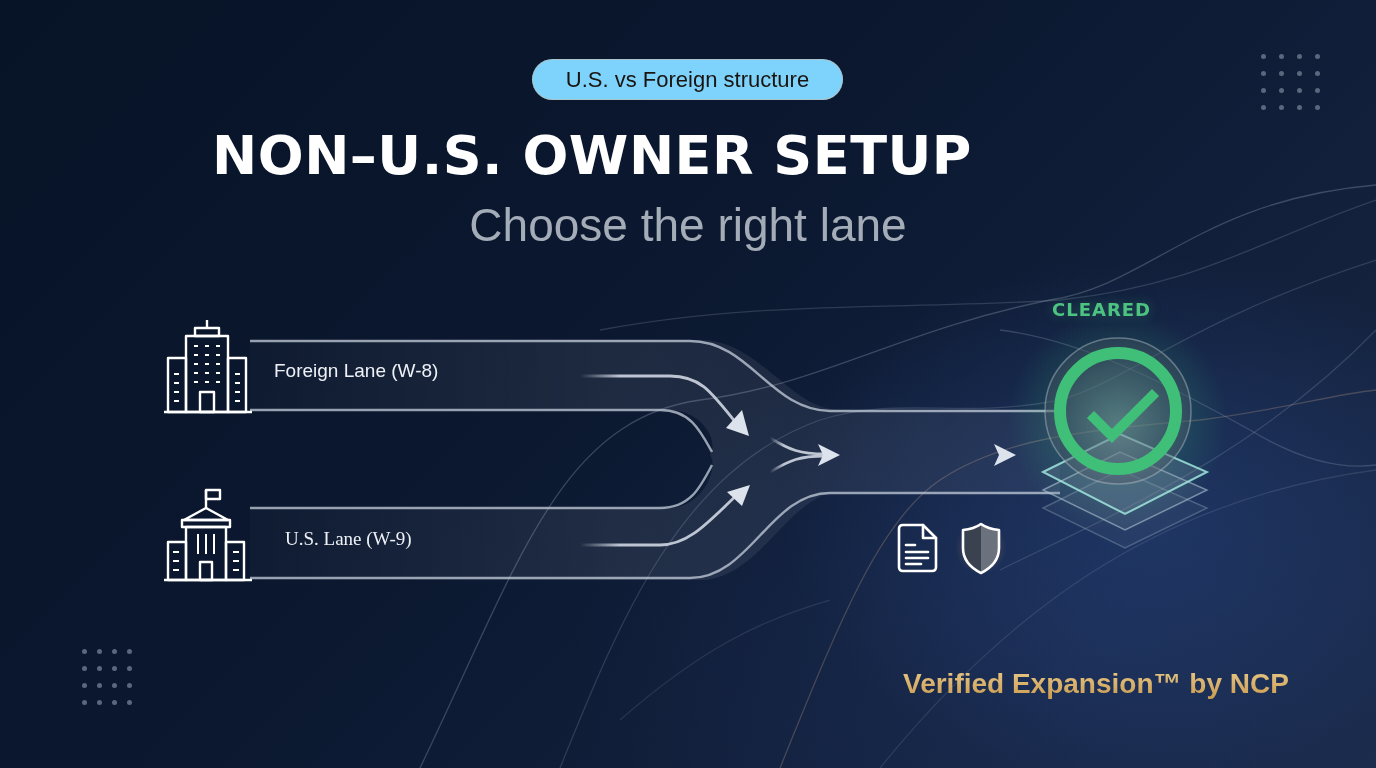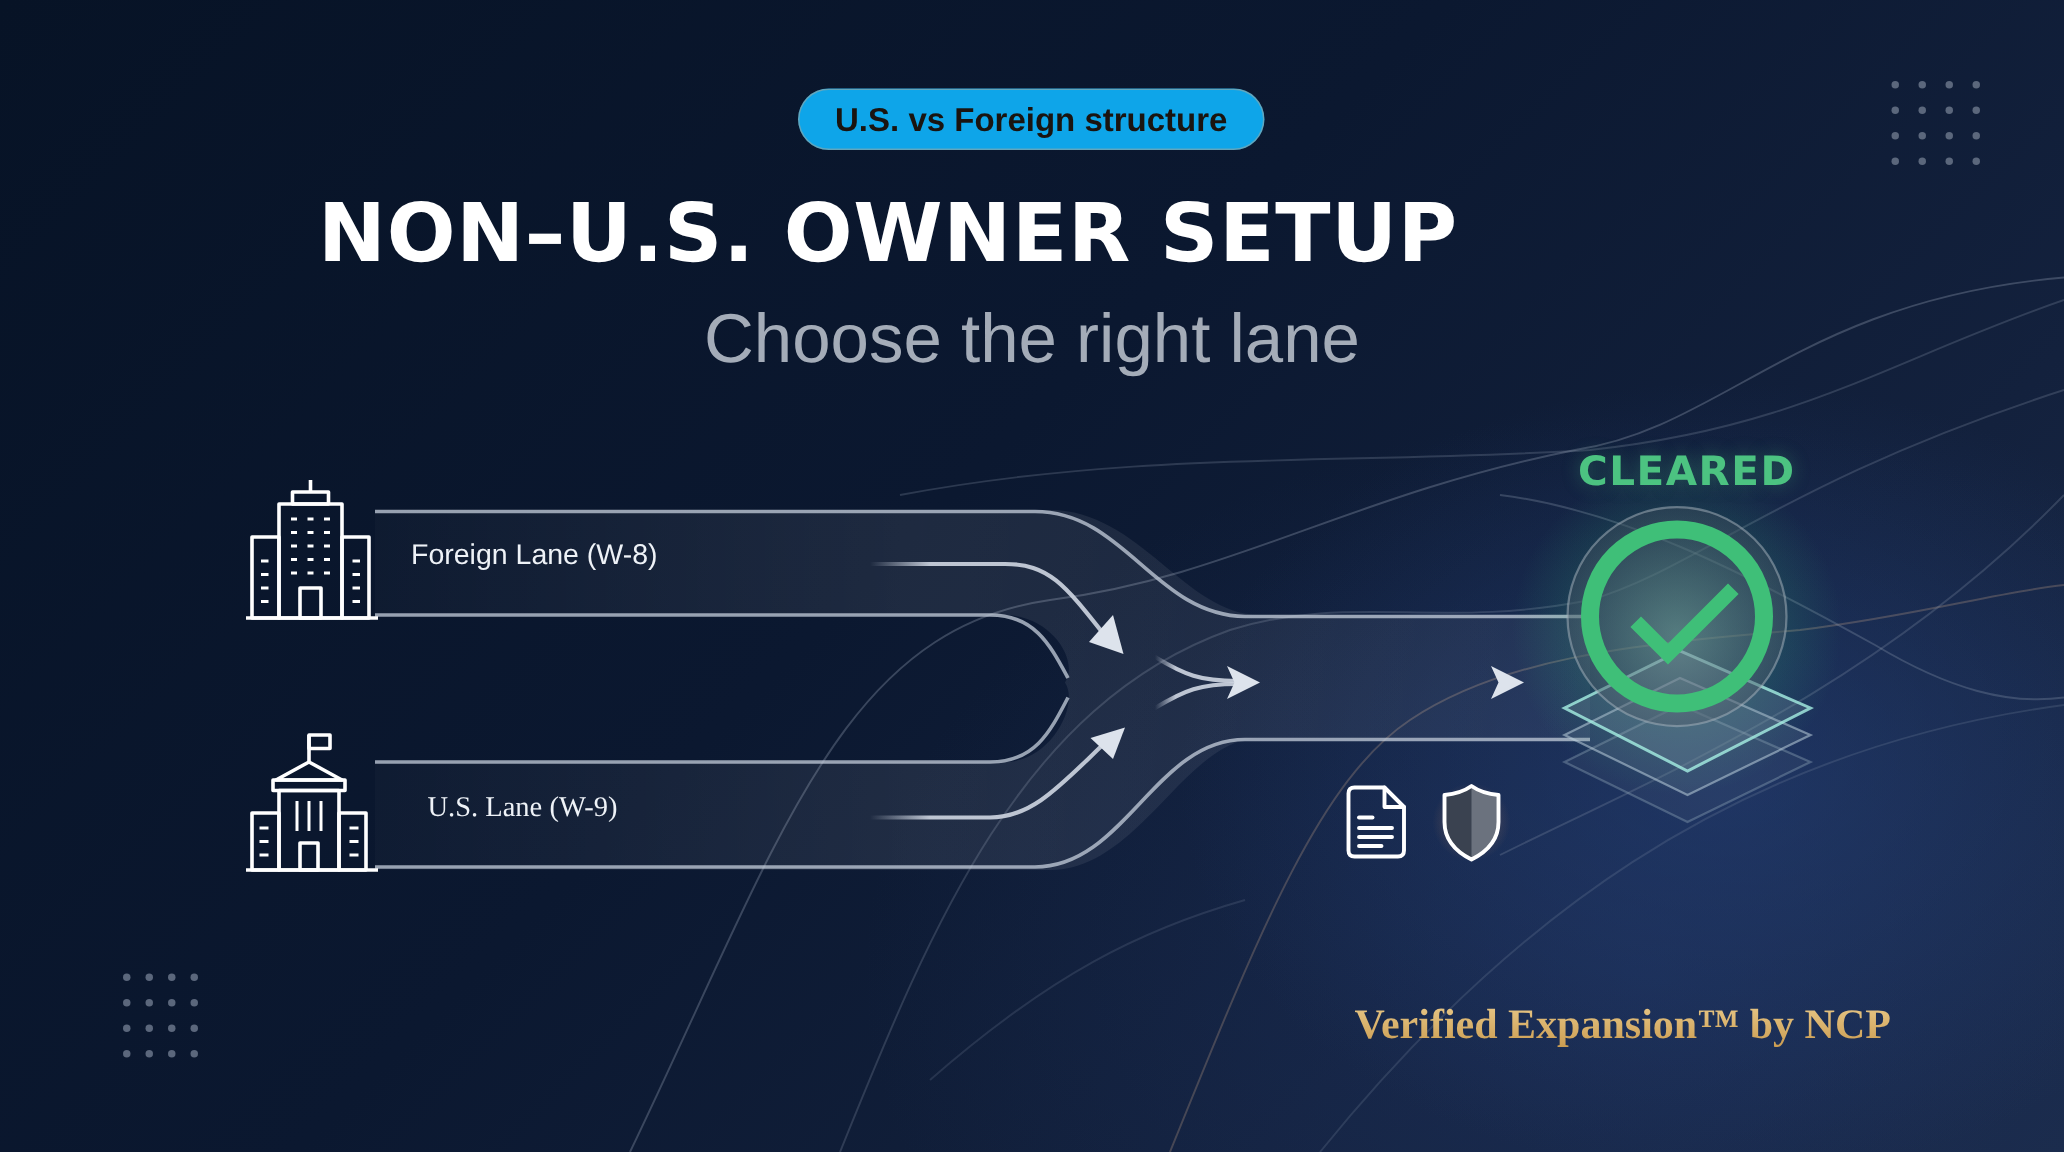--- a/index.html
+++ b/index.html
@@ -9,52 +9,52 @@
       font-family: "Liberation Sans", sans-serif;
       background:
         radial-gradient(ellipse 520px 380px at 1150px 520px, rgba(40,70,130,0.45), rgba(0,0,0,0) 70%),
         radial-gradient(ellipse 700px 500px at 1100px 650px, rgba(30,50,95,0.55), rgba(0,0,0,0) 75%),
         linear-gradient(135deg, #071326 0%, #0b1830 45%, #13213d 75%, #1a2a48 100%);
       color: #fff;
     }
     .bg-svg { position: absolute; left: 0; top: 0; width: 1376px; height: 768px; }
     .pill {
       position: absolute; left: 532px; top: 59px; width: 311px; height: 41px;
-      background: #0ea5e9; border-radius: 21px;
+      background: #7dd3fc; border-radius: 21px;
       display: flex; align-items: center; justify-content: center;
-      color: #1a1410; font-size: 22px; font-weight: bold;
+      color: #1a1410; font-size: 22px; font-weight: normal;
       box-shadow: 0 0 0 1px rgba(255,170,110,0.35) inset;
     }
     .title {
       position: absolute; left: 0; top: 124px; width: 1184px; text-align: center;
       font-family: "DejaVu Sans", sans-serif; font-weight: bold; font-size: 54px;
       letter-spacing: 0.5px; color: #ffffff;
     }
     .subtitle {
       position: absolute; left: 0; top: 198px; width: 1376px; text-align: center;
       font-size: 46px; color: #a4acb8; font-weight: normal;
     }
     .lane-label {
       position: absolute; font-size: 19px; color: #eef2f7; white-space: nowrap;
     }
     .lane-foreign { left: 274px; top: 360px; }
     .lane-us { left: 285px; top: 528px; font-family: Liberation Serif, serif; }
     .icon-box { position: absolute; }
     .cleared {
       position: absolute; left: 1052px; top: 299px;
-      font-family: "DejaVu Sans", sans-serif; font-weight: bold; font-size: 27px;
+      font-family: "DejaVu Sans", sans-serif; font-weight: bold; font-size: 18px;
       color: #4cc381; letter-spacing: 1px;
       text-shadow: 0 0 12px rgba(76,195,129,0.35);
     }
     .brand {
       position: absolute; left: 903px; top: 668px;
       font-weight: bold; font-size: 28px;
       color: #d8b069;
       background: linear-gradient(180deg, #e9c989 0%, #c99a4e 100%);
-      -webkit-background-clip: text; background-clip: text; font-family: Liberation Serif, serif;
+      -webkit-background-clip: text; background-clip: text;
       -webkit-text-fill-color: transparent;
     }
     .dots { position: absolute; display: grid; grid-template-columns: repeat(4, 6px); gap: 12px; }
     .dots span { width: 5px; height: 5px; border-radius: 50%; background: #5b677c; display: block; }
     .dots-tr { left: 1261px; top: 54px; }
     .dots-bl { left: 82px; top: 649px; gap: 12px 9px; }
   </style>
 </head>
 <body>
 

